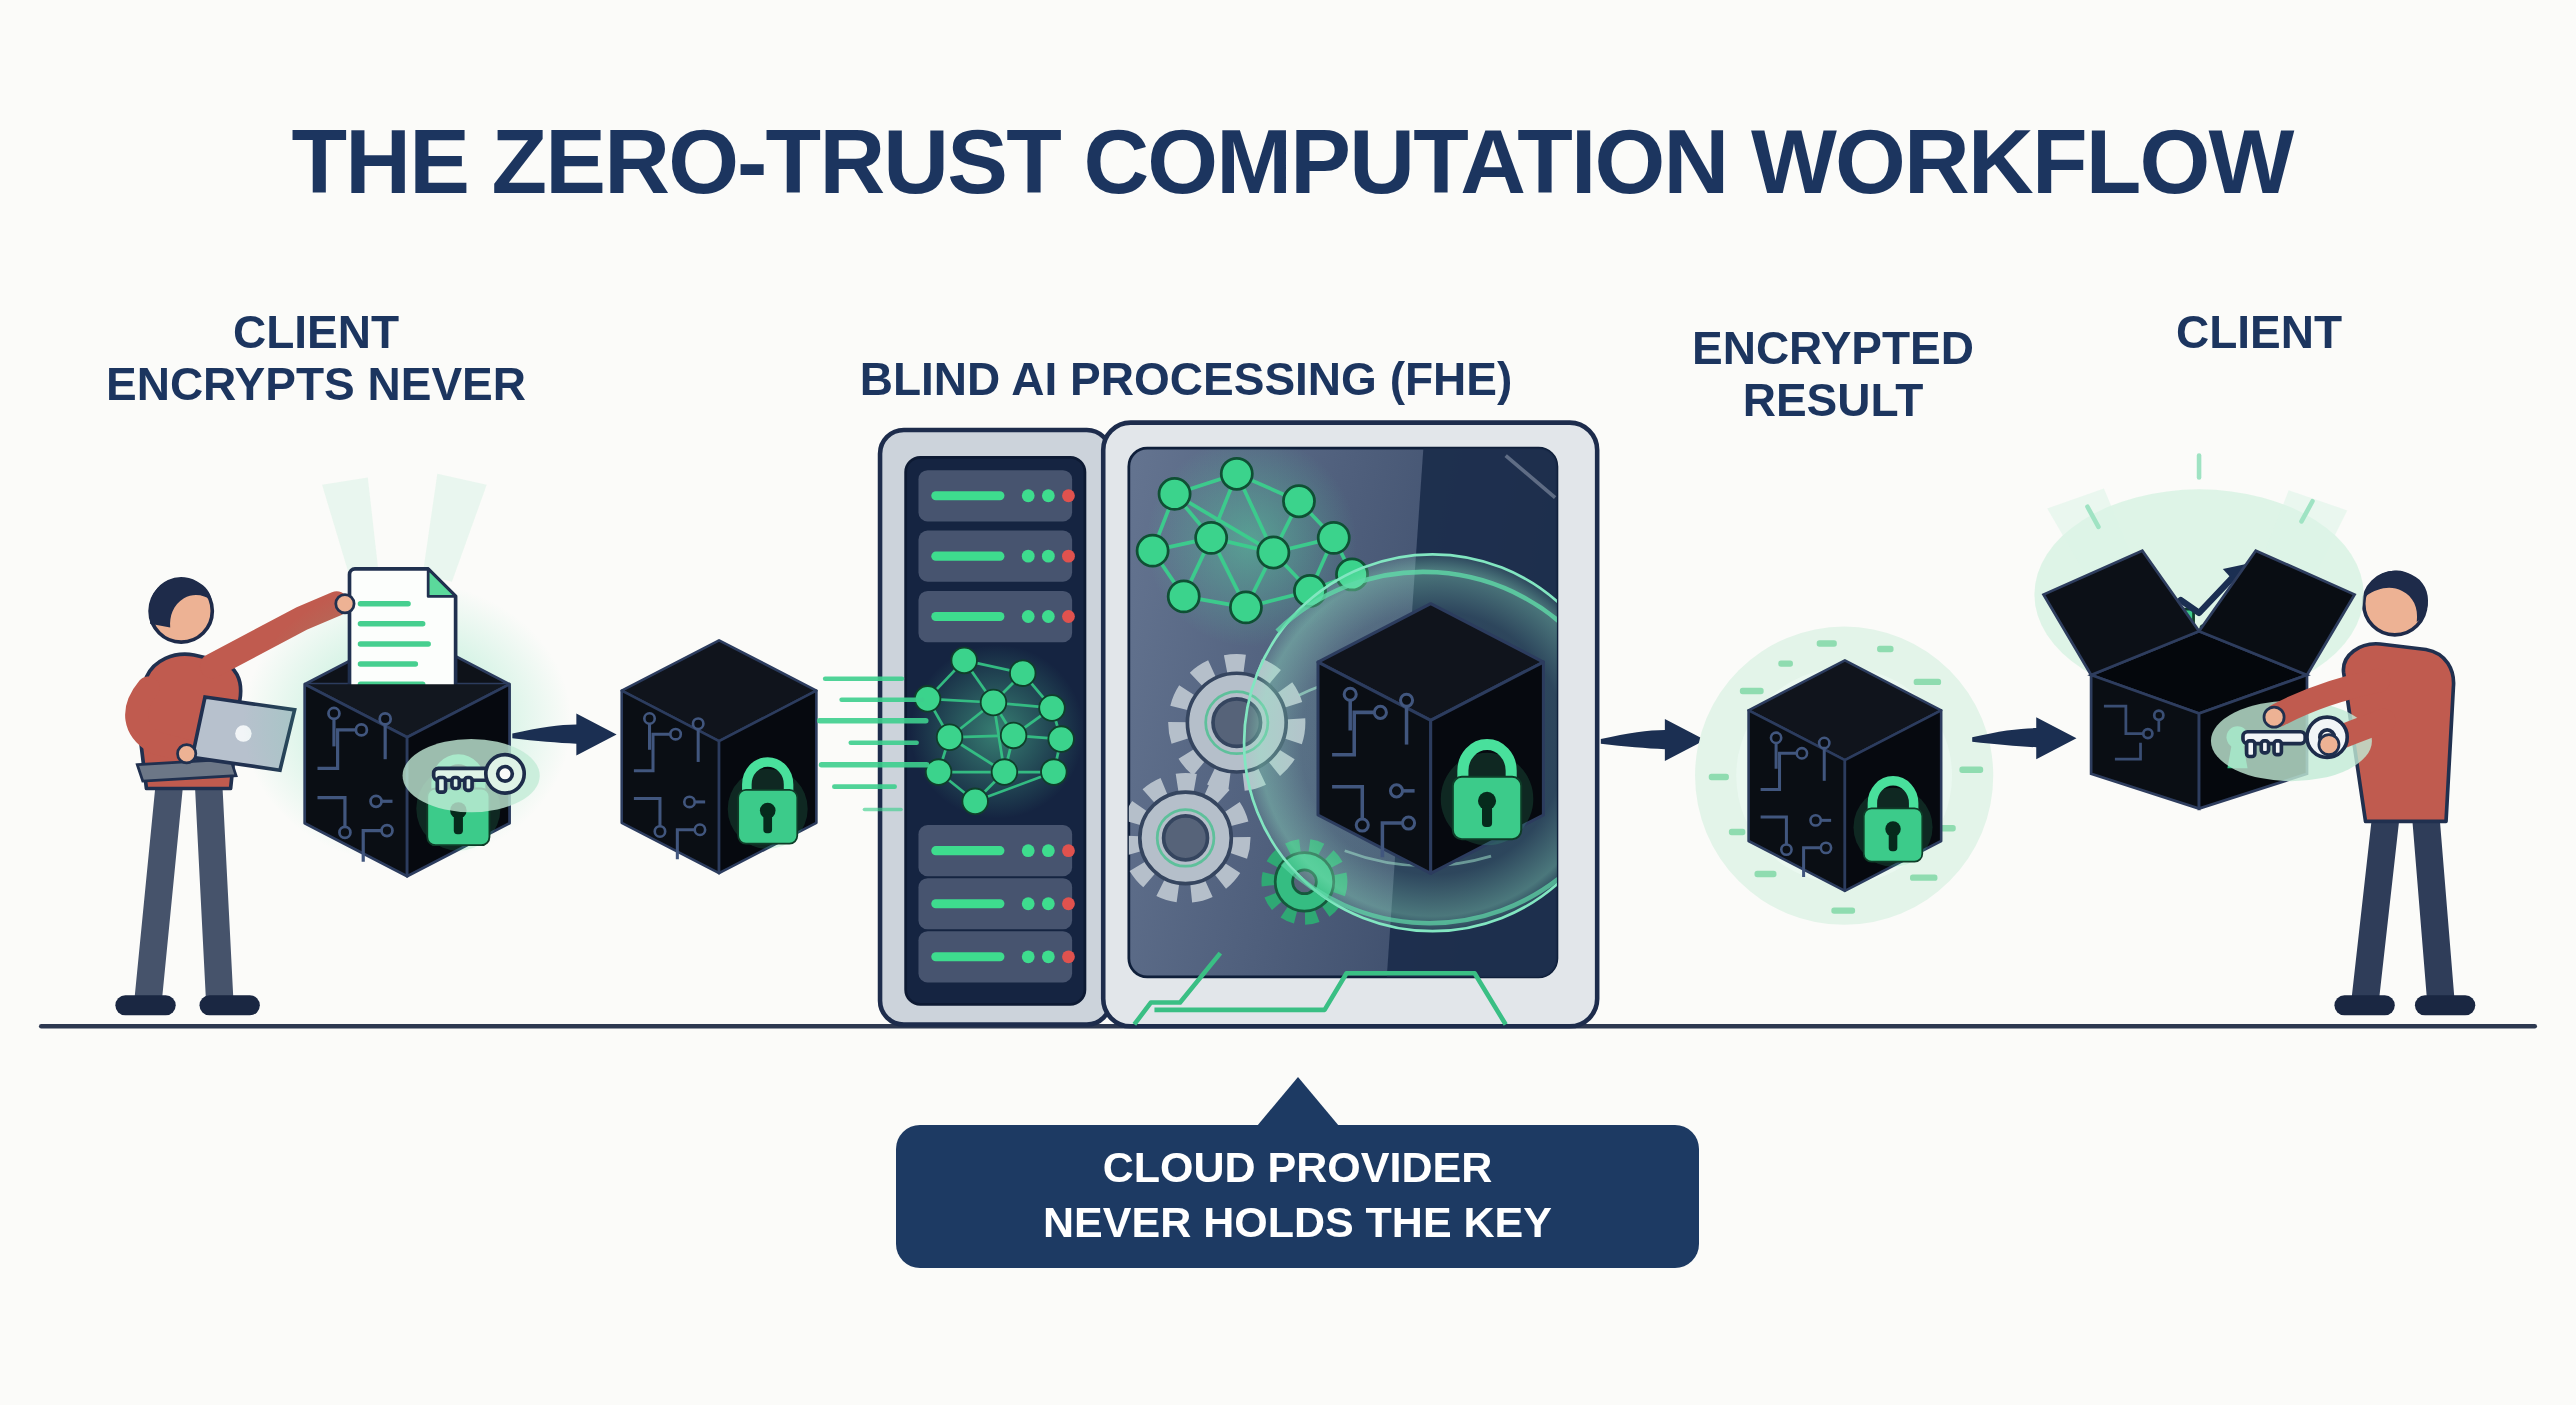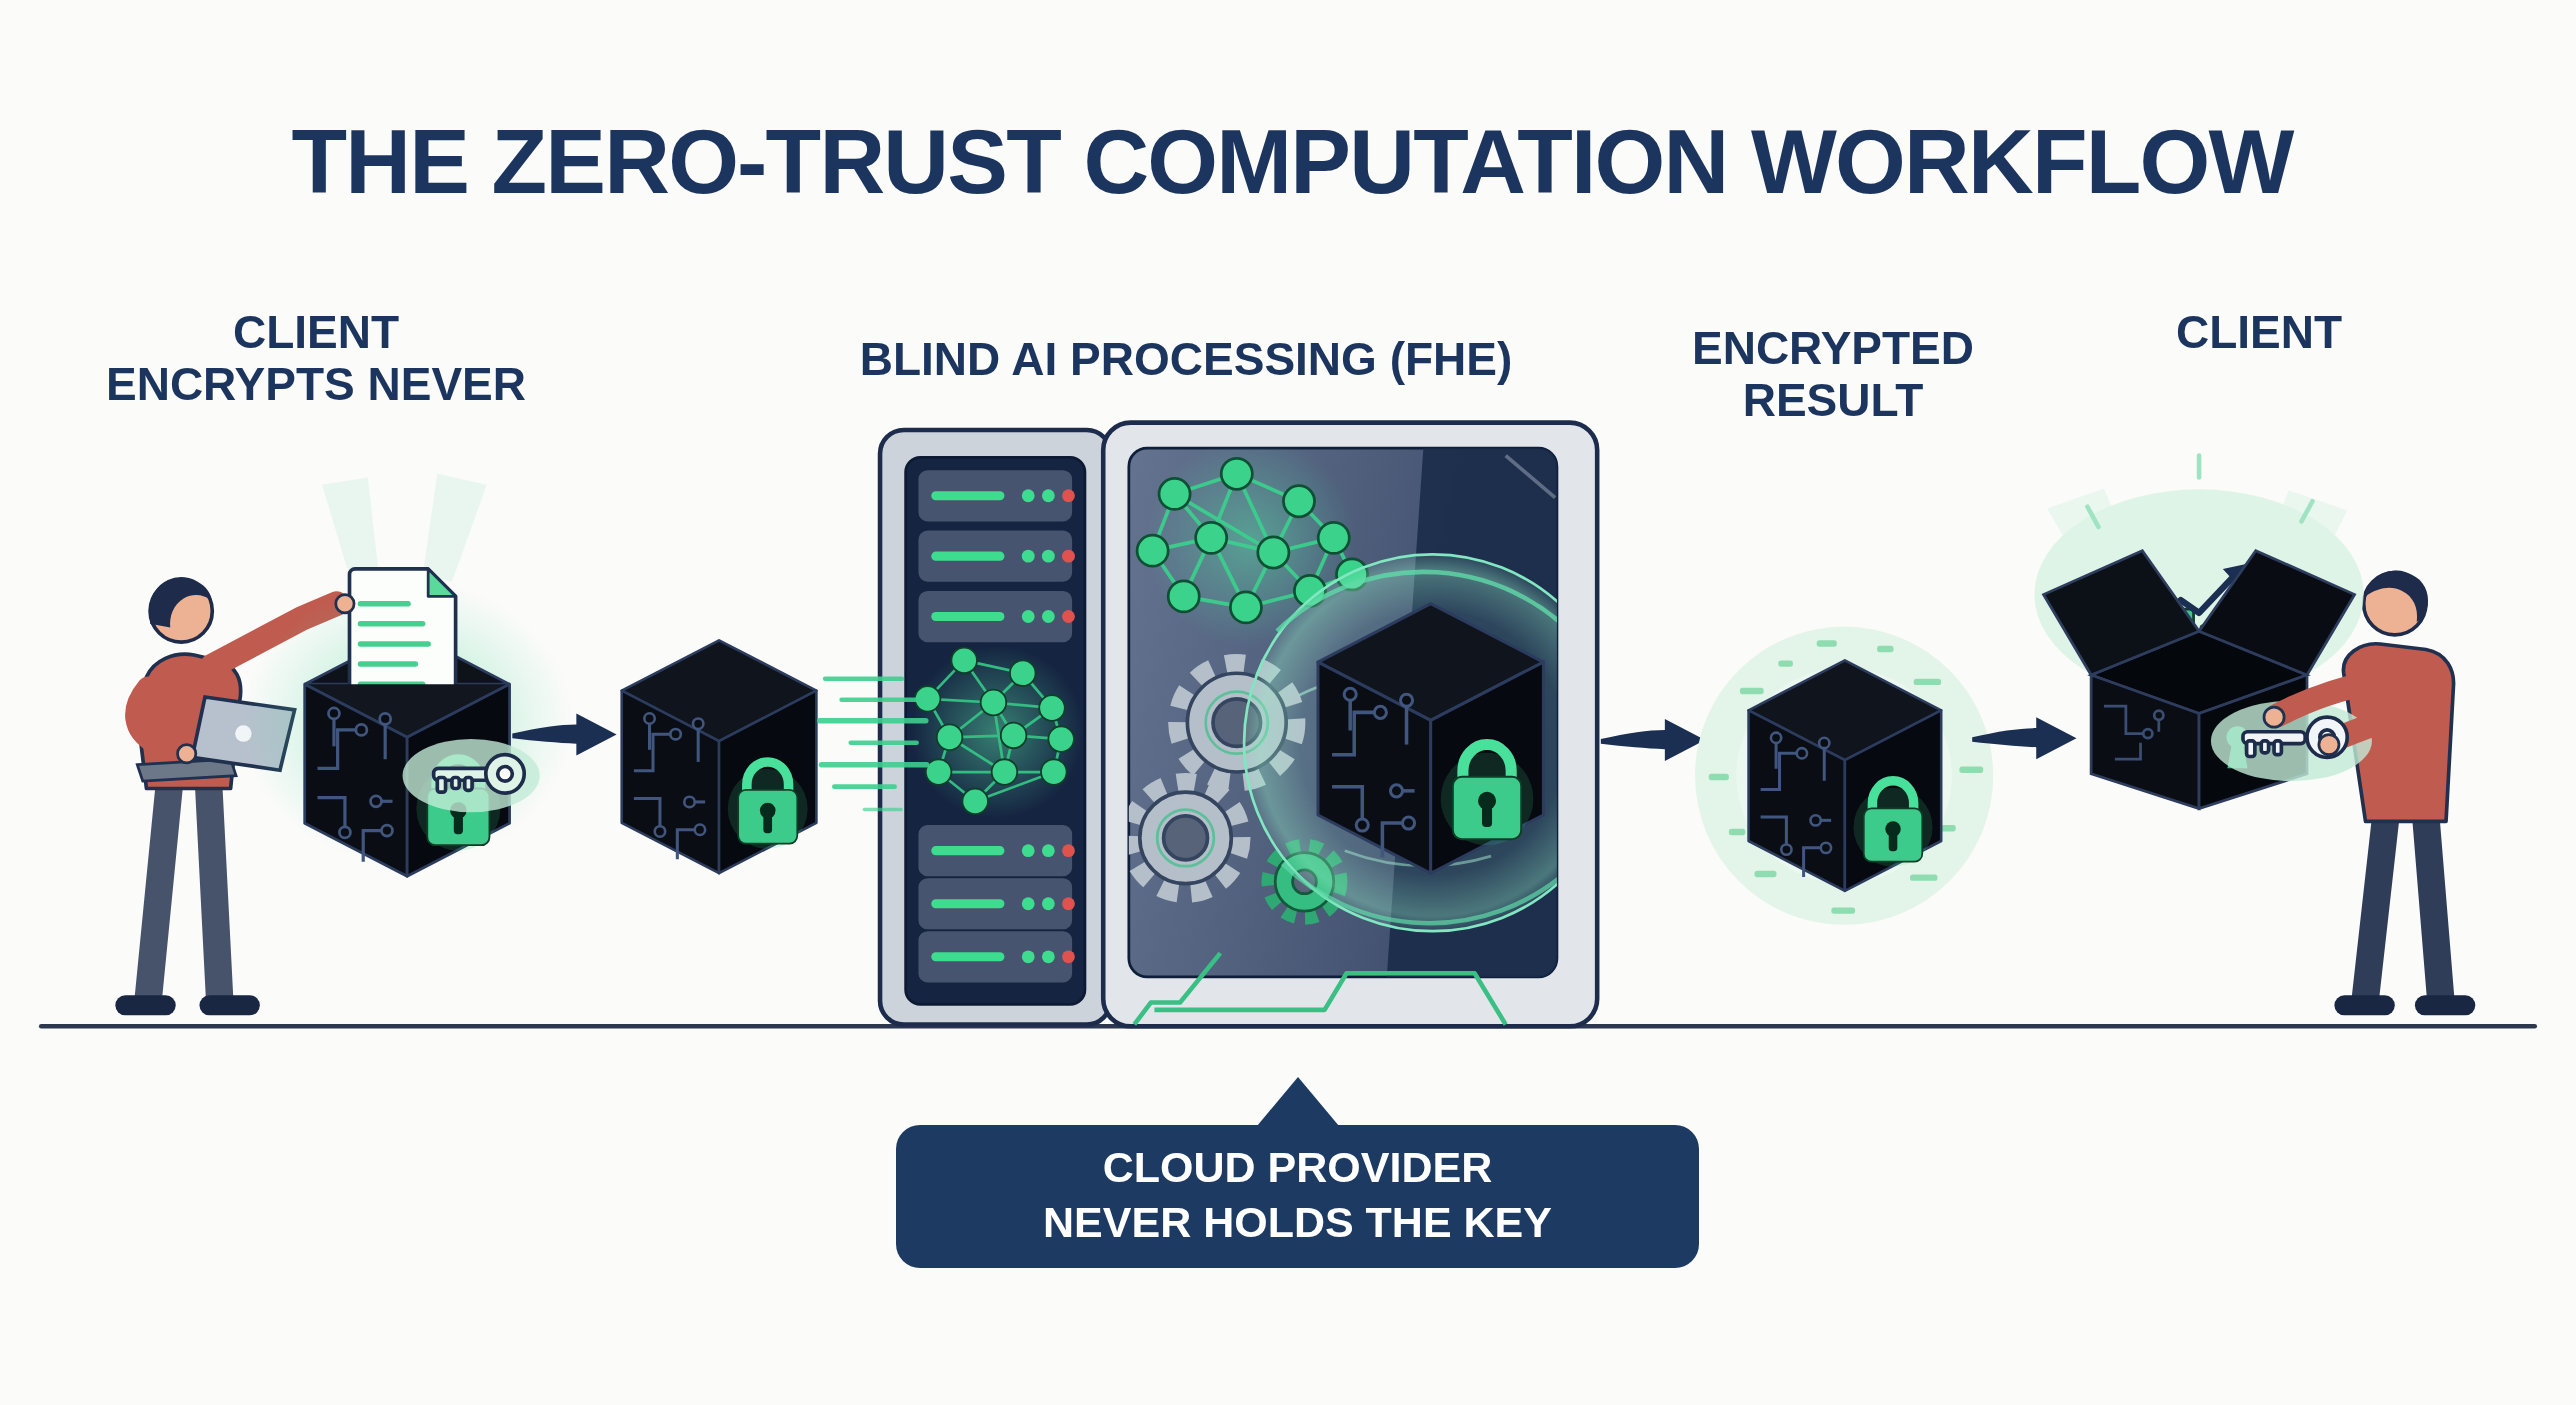--- a/index.html
+++ b/index.html
@@ -12,21 +12,21 @@
     position:absolute;top:106px;left:0;width:100%;margin:4px;
     text-align:center;font-size:91px;font-weight:bold;color:#1c355f;
     letter-spacing:-1.8px;white-space:nowrap;
   }
   .stage-label{
     position:absolute;transform:translateX(-50%);text-align:center;
     font-weight:bold;color:#1c355f;font-size:46px;line-height:1.14;
     letter-spacing:0;white-space:nowrap;
   }
   .label-1{left:316px;top:306px;}
-  .label-2{left:1186px;top:333px;}
+  .label-2{left:1186px;top:353px;}
   .label-3{left:1833px;top:322px;}
   .label-4{left:2259px;top:306px;}
   .badge{
     position:absolute;left:896px;top:1125px;width:803px;height:143px;
     background:#1d3a63;border-radius:24px;color:#ffffff;text-align:center;
     font-weight:bold;font-size:43px;line-height:1.3;padding-top:14.6px;
     box-sizing:border-box;
   }
   .badge-arrow{
     position:absolute;top:-48px;left:50%;transform:translateX(-50%);

